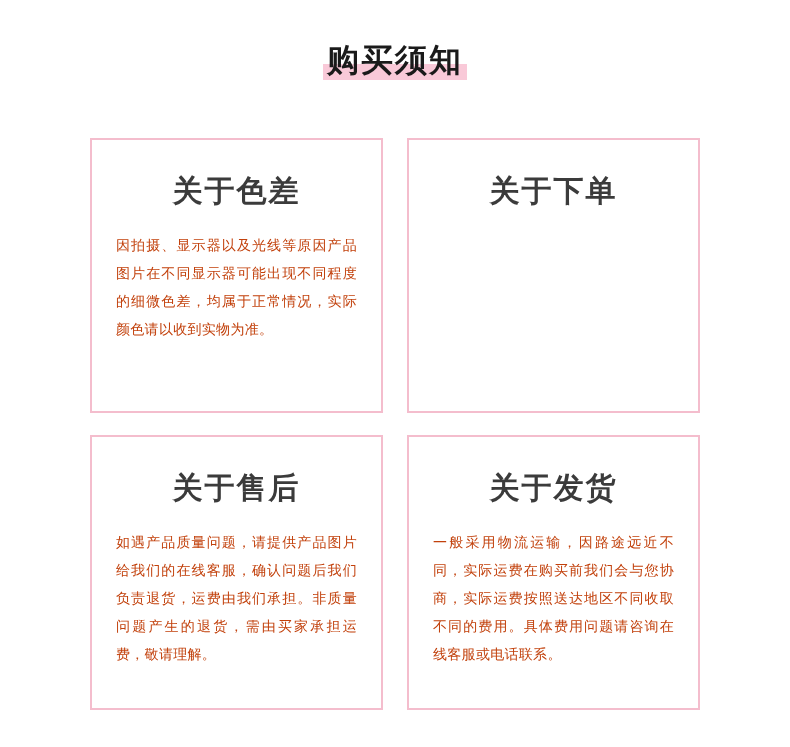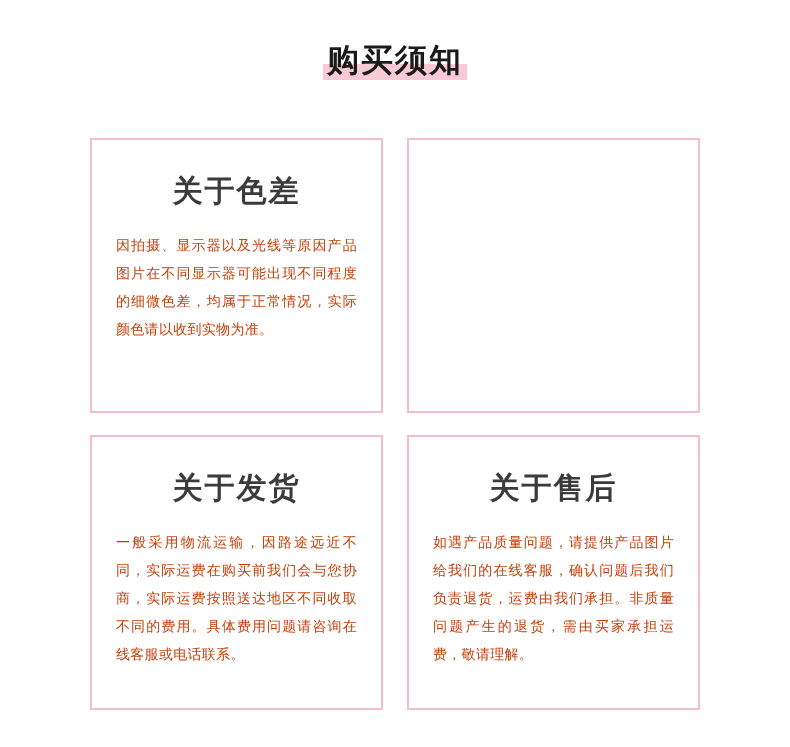--- a/index.html
+++ b/index.html
@@ -95,26 +95,27 @@
   </div>
 
   <div class="grid">
 
     <div class="card">
       <div class="card-title">关于色差</div>
       <div class="card-body">因拍摄、显示器以及光线等原因产品图片在不同显示器可能出现不同程度的细微色差，均属于正常情况，实际颜色请以收到实物为准。</div>
     </div>
 
     <div class="card">
+      <div class="card-title">关于下单</div>
+    </div>
+
+    <div class="card">
+      <div class="card-title">关于售后</div>
+      <div class="card-body">如遇产品质量问题，请提供产品图片给我们的在线客服，确认问题后我们负责退货，运费由我们承担。非质量问题产生的退货，需由买家承担运费，敬请理解。</div>
     </div>
 
     <div class="card">
       <div class="card-title">关于发货</div>
       <div class="card-body">一般采用物流运输，因路途远近不同，实际运费在购买前我们会与您协商，实际运费按照送达地区不同收取不同的费用。具体费用问题请咨询在线客服或电话联系。</div>
     </div>
 
-    <div class="card">
-      <div class="card-title">关于售后</div>
-      <div class="card-body">如遇产品质量问题，请提供产品图片给我们的在线客服，确认问题后我们负责退货，运费由我们承担。非质量问题产生的退货，需由买家承担运费，敬请理解。</div>
-    </div>
-
   </div>
 </div>
 
 </body></html>

